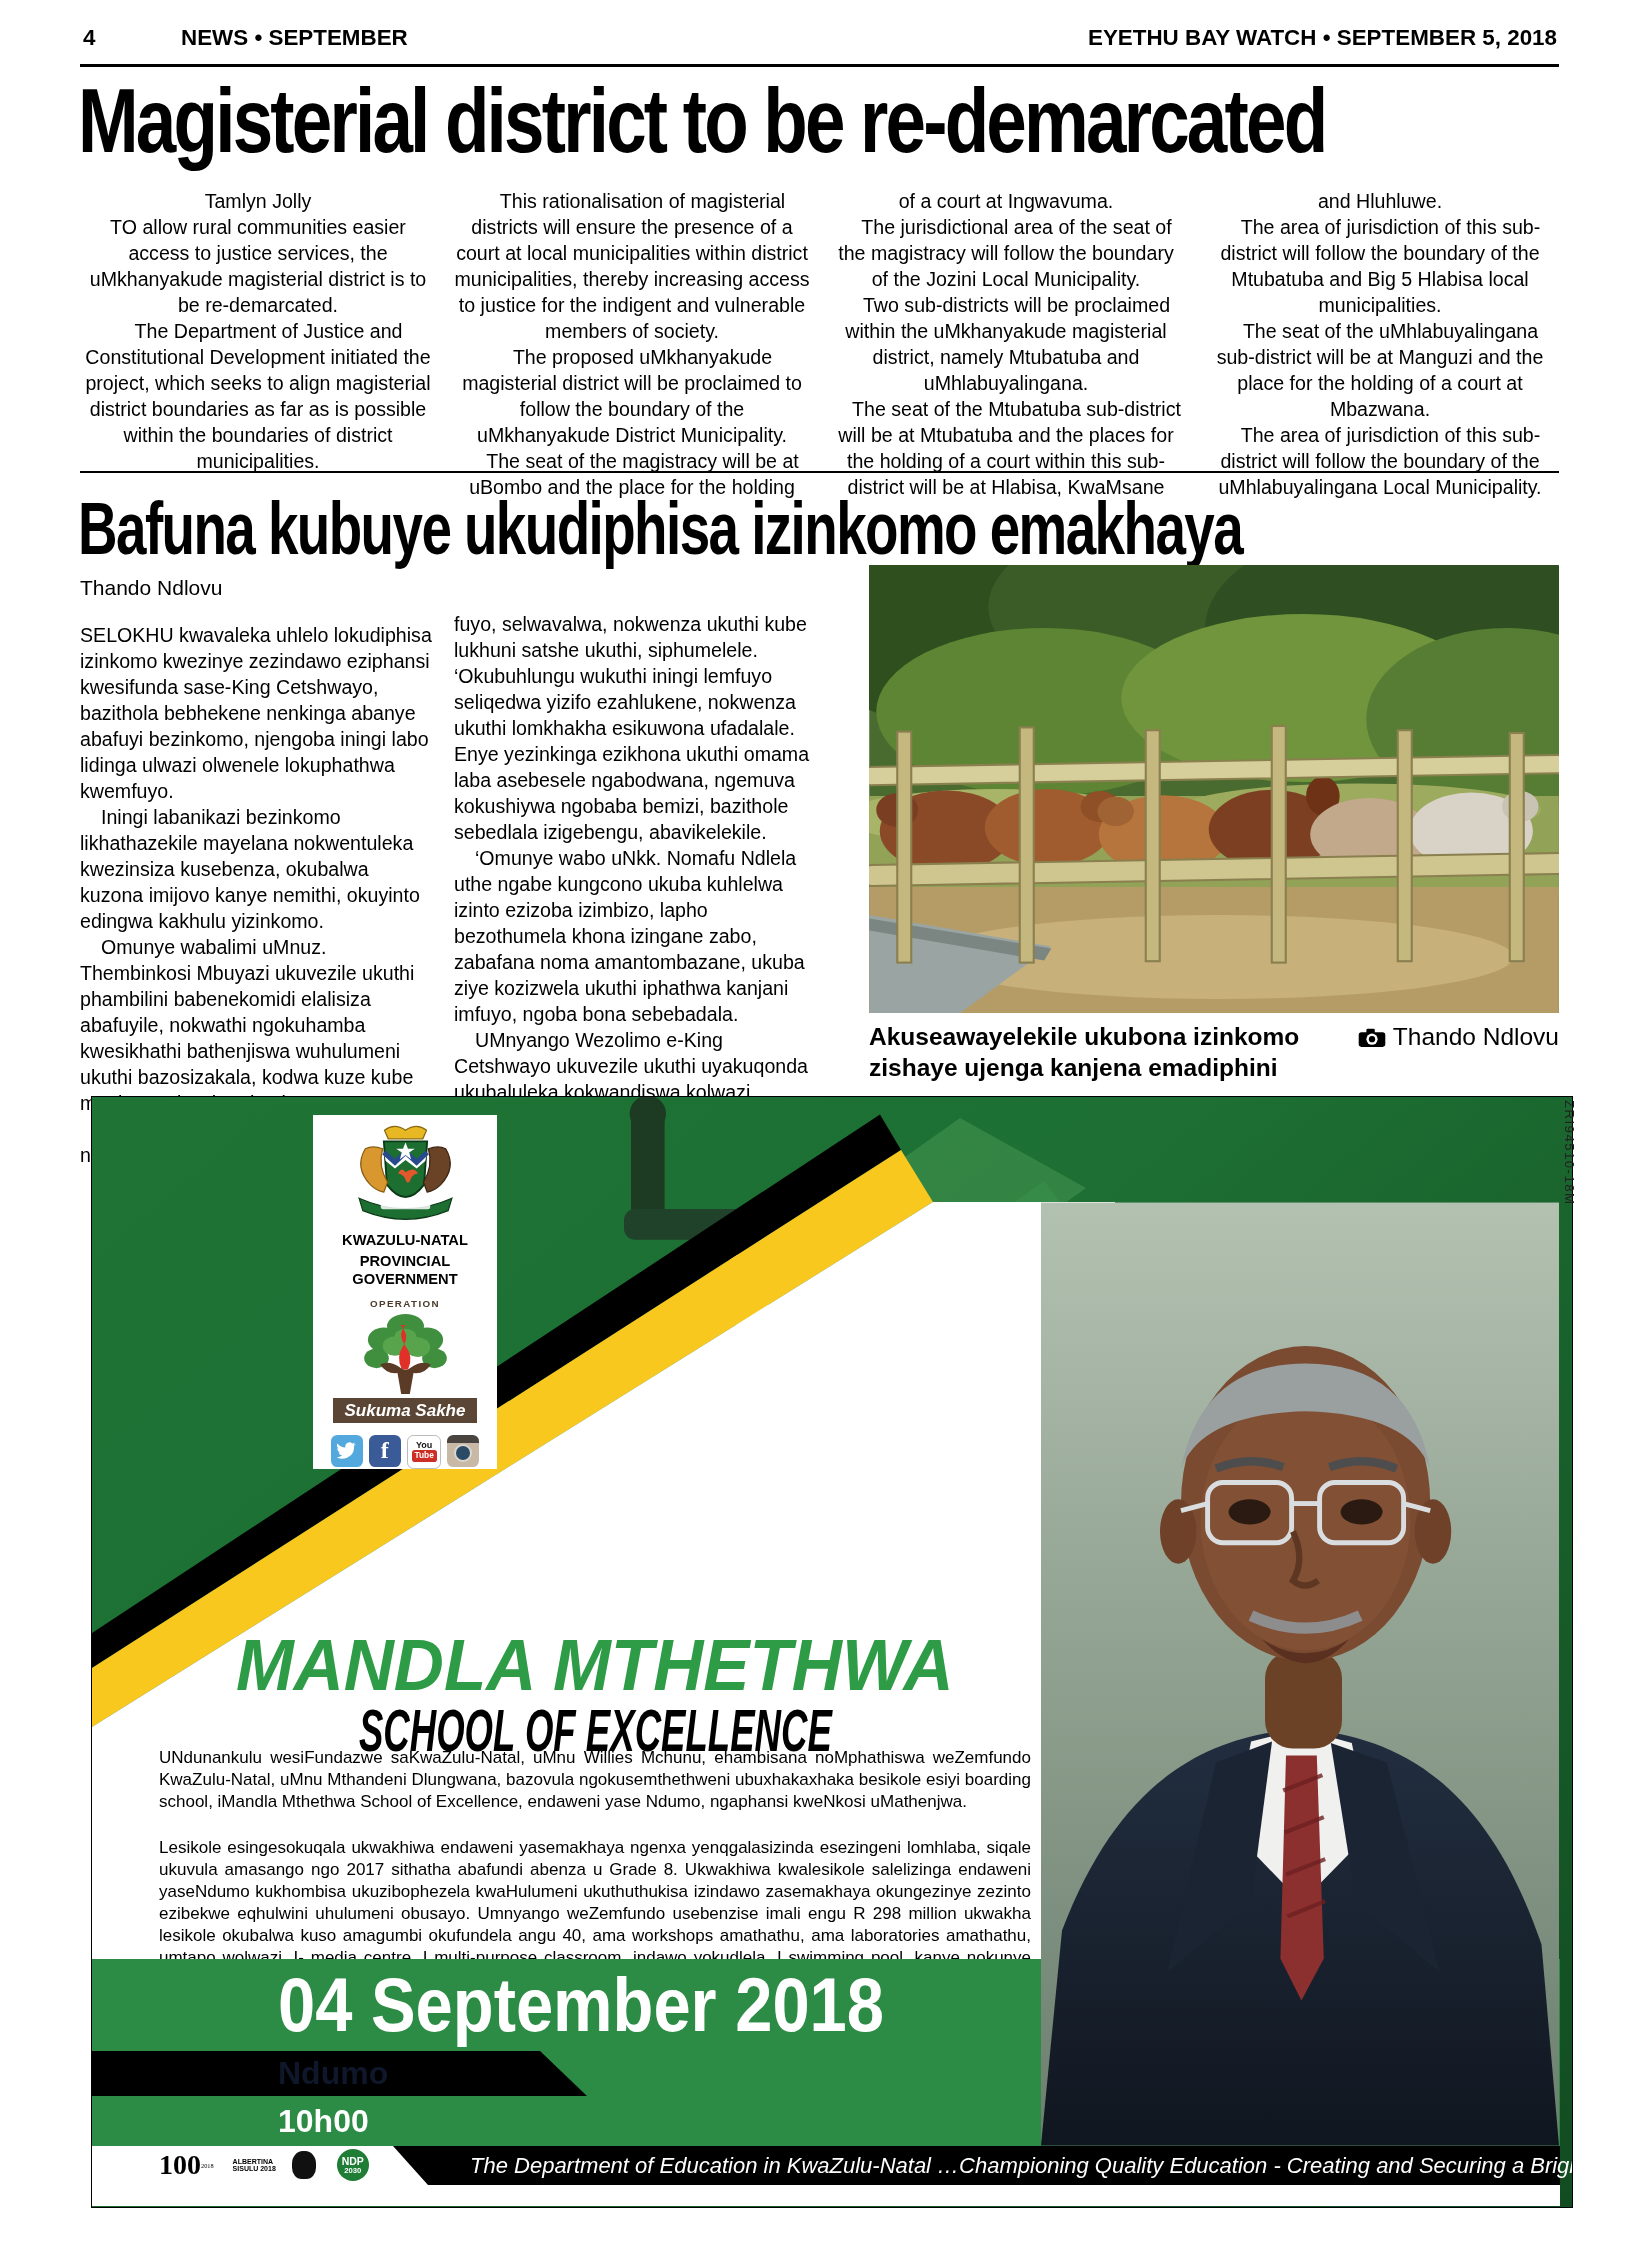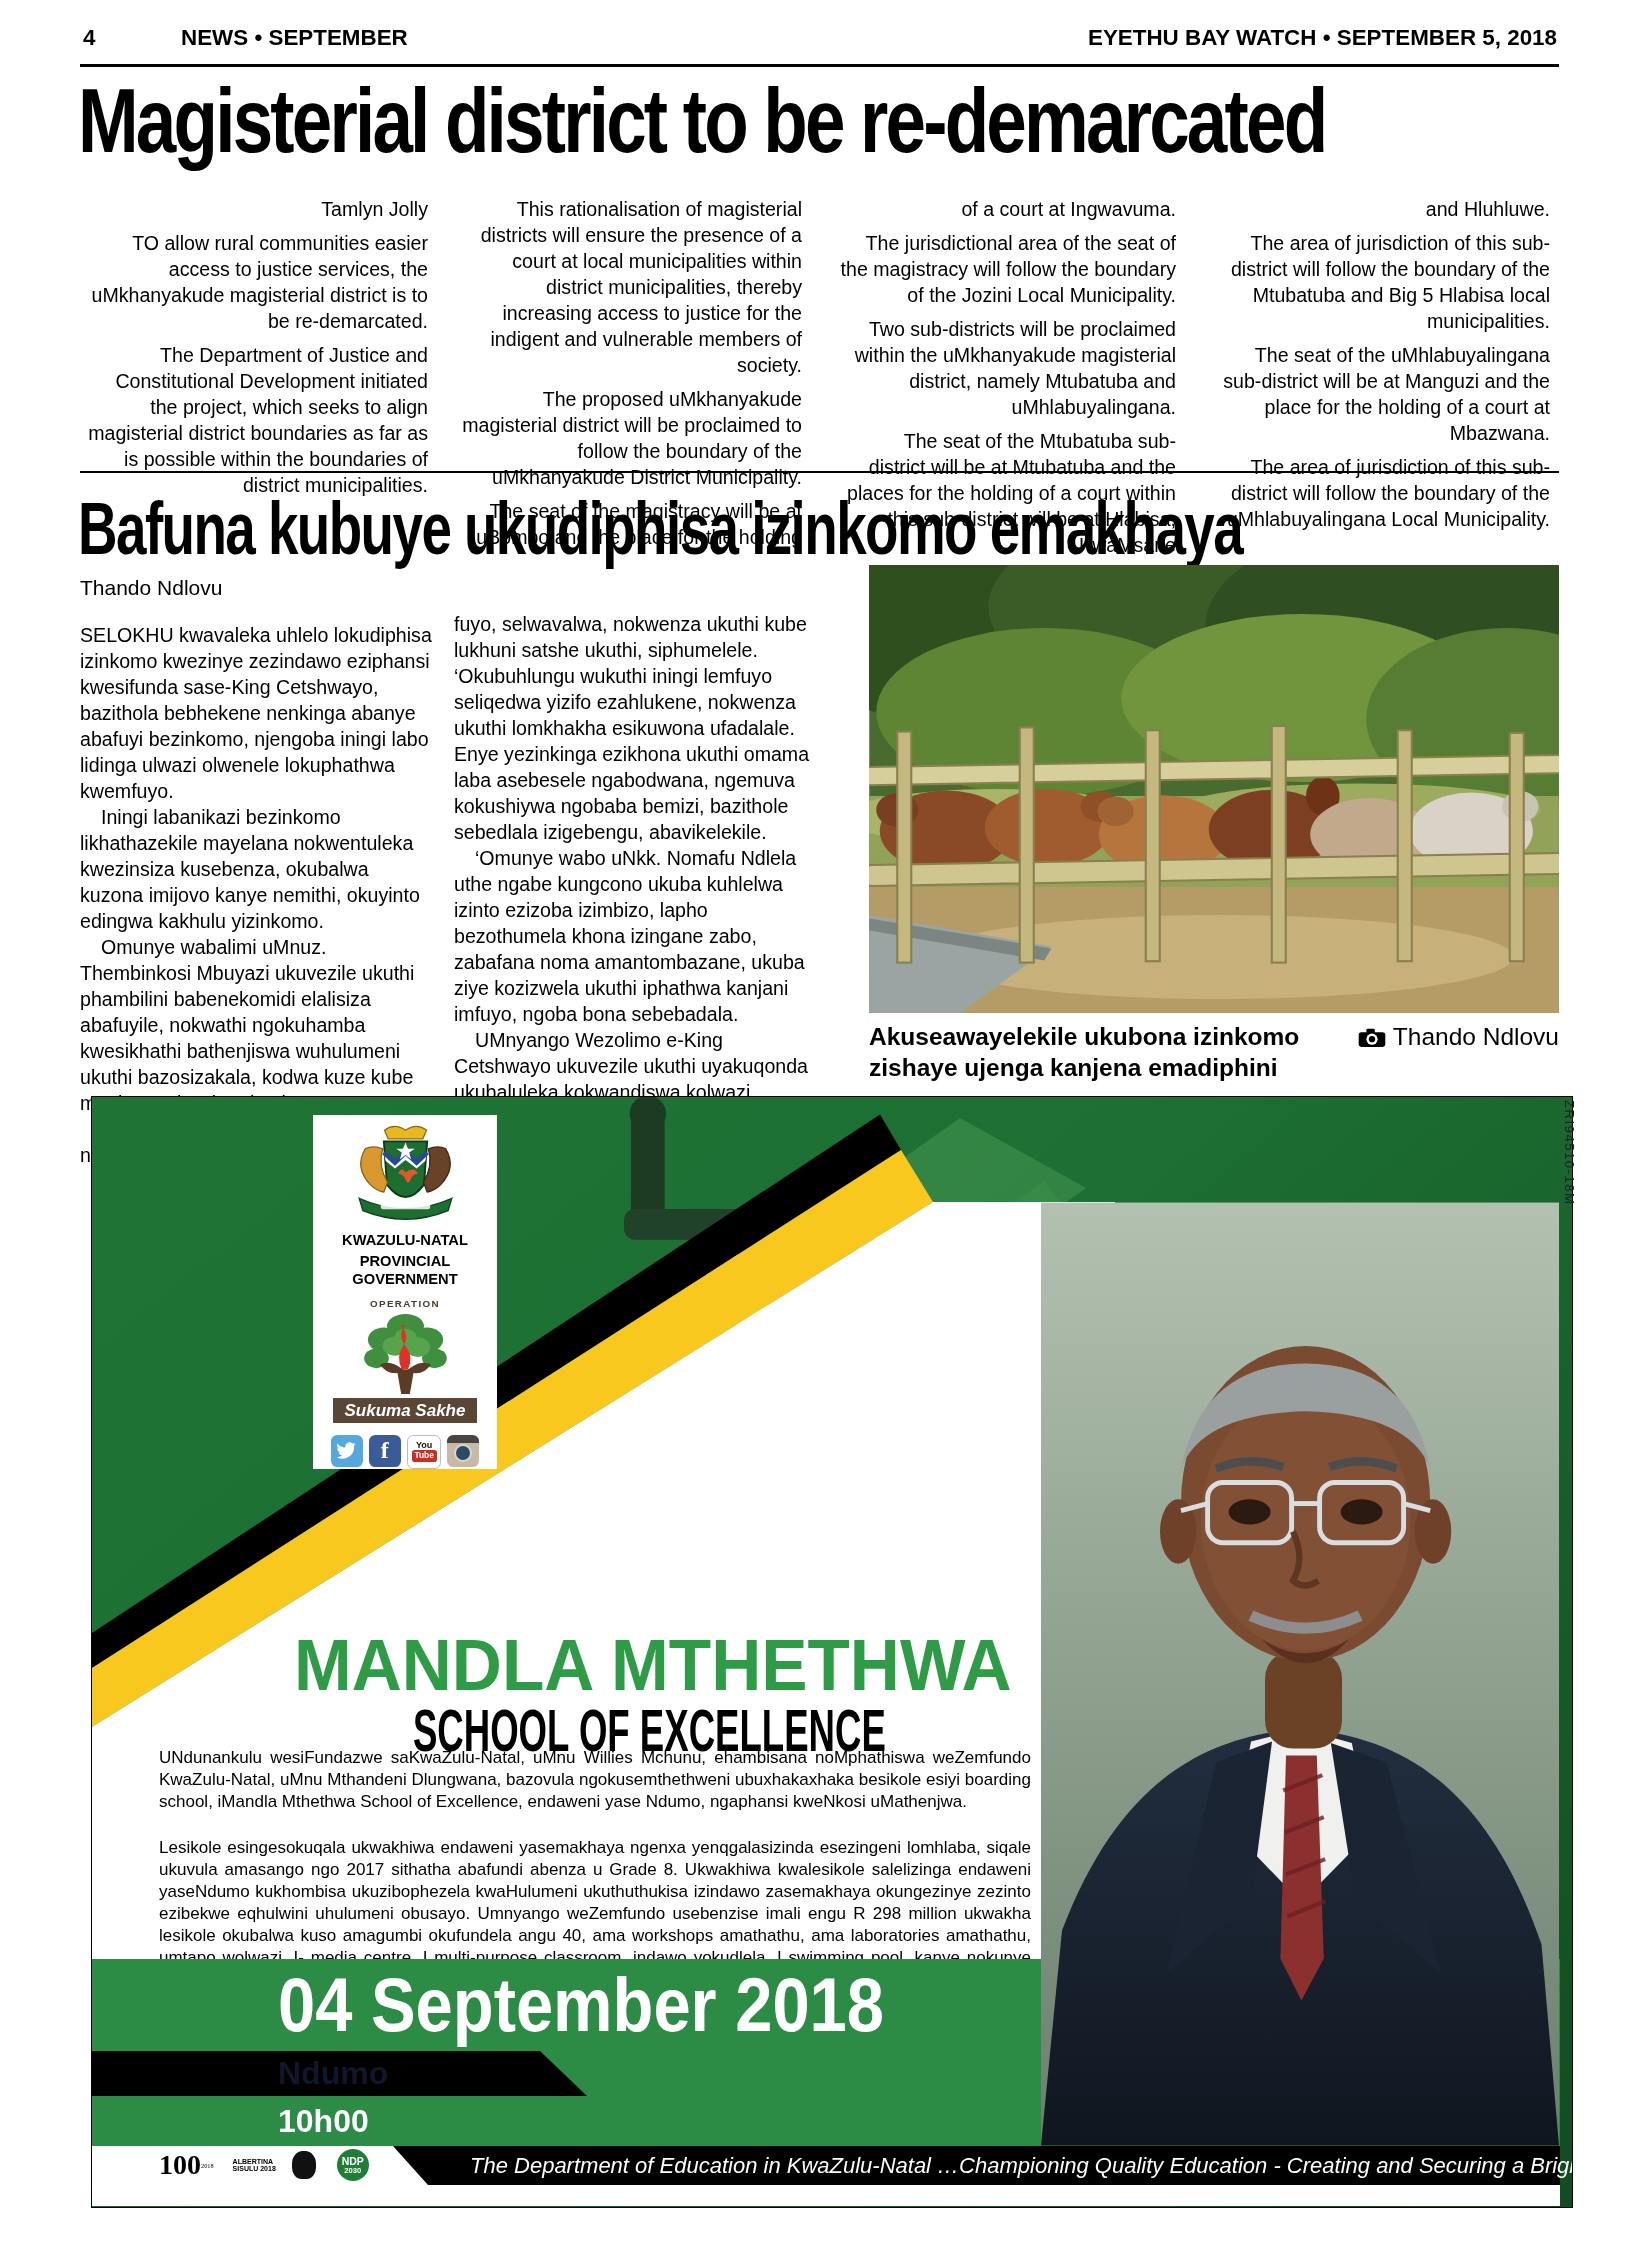--- a/index.html
+++ b/index.html
@@ -9,21 +9,21 @@
   .hdr-num{position:absolute;left:83px;top:25px;font-size:22.4px;font-weight:bold;}
   .hdr-sec{position:absolute;left:181px;top:25px;font-size:22.4px;font-weight:bold;letter-spacing:0px;}
   .hdr-mast{position:absolute;right:81px;top:25px;font-size:22.4px;font-weight:bold;text-align:right;}
   .hdr-rule{position:absolute;left:80px;top:64px;width:1479px;height:2.8px;background:#000;}
   
   .a1-headline{position:absolute;left:78px;top:73px;width:1479px;white-space:nowrap;}
   .a1-headline span{display:inline-block;font-size:91px;font-weight:bold;letter-spacing:-3.5px;
         transform:scaleX(.80);transform-origin:0 0;line-height:1.05;}
   .cols{position:absolute;left:80px;top:188px;width:1479px;display:flex;gap:18px;}
   .col{width:356px;flex:0 0 356px;}
-  .col p{margin:8px;font-size:19.6px;line-height:26px;text-align:right;}
+  .col p{margin:0;font-size:19.6px;line-height:26px;text-align:center;}
   .col p.ind{text-indent:21px;}
   .byline{font-size:21px;margin:0 0 55px 0;}
   .mid-rule{position:absolute;left:80px;top:471px;width:1479px;height:2.1px;background:#000;}
   
   .a2-headline{position:absolute;left:78px;top:490px;width:1479px;white-space:nowrap;}
   .a2-headline span{display:inline-block;font-size:74px;font-weight:bold;letter-spacing:-2.1px;
         transform:scaleX(.74);transform-origin:0 0;line-height:1.05;}
   .a2-byline{position:absolute;left:80px;top:576px;font-size:21px;}
   .a2-col1{position:absolute;left:80px;top:622px;width:356px;}
   .a2-col2{position:absolute;left:454px;top:611px;width:356px;}
@@ -52,21 +52,21 @@
       font-size:17px;padding:2.8px 11.2px;}
   .social{display:flex;gap:6.3px;margin-top:11.2px;}
   .sicon{width:32px;height:32px;border-radius:6.3px;display:flex;align-items:center;justify-content:center;
       flex-direction:column;overflow:hidden;}
   .si-tw{background:#53a9dd;} .si-fb{background:#3a5a98;color:#fff;font-weight:bold;font-size:24px;font-family:"Liberation Serif",serif;}
   .si-yt{background:#fff;border:0.7px solid #bbb;}
   .yt-top{font-size:9px;font-weight:bold;color:#111;line-height:9px;}
   .yt-bot{font-size:8.4px;font-weight:bold;color:#fff;background:#cc2e25;border-radius:2.8px;padding:0 2.8px;line-height:11.2px;}
   .si-ig{background:linear-gradient(180deg,#4a4440 0 8.4px,#c7b9a5 8.4px 100%);position:relative;}
   .ig-lens{width:14px;height:14px;border-radius:50%;background:#2b4a66;border:2.8px solid #dcd6cf;margin-top:5.6px;}
-  .ad-title-block{position:absolute;left:67px;top:531px;width:872px;text-align:right;z-index:7;}
+  .ad-title-block{position:absolute;left:67px;top:531px;width:872px;text-align:center;z-index:7;font-style:italic;}
   .ad-title{font-size:73px;font-weight:bold;color:#2e9b46;letter-spacing:0px;
       display:inline-block;transform:scaleX(.95);white-space:nowrap;line-height:1.0;}
   .ad-sub{font-size:59px;font-weight:bold;color:#000;display:inline-block;transform:scaleX(.62);
       white-space:nowrap;line-height:1.0;margin-top:1.4px;}
   .ad-paras{position:absolute;left:67px;top:650px;width:872px;z-index:7;}
   .ad-paras p{margin:0;font-size:17px;line-height:22px;text-align:justify;}
   .ad-paras p + p{margin-top:24px;}
   .band{position:absolute;left:0;top:862px;width:1468px;height:187px;background:#2c8c45;z-index:10;}
   .band-date{position:absolute;left:186px;top:0;height:92px;line-height:92px;color:#fff;
       font-size:76px;font-weight:bold;display:inline-block;transform:scaleX(.88);transform-origin:0 50%;white-space:nowrap;}

